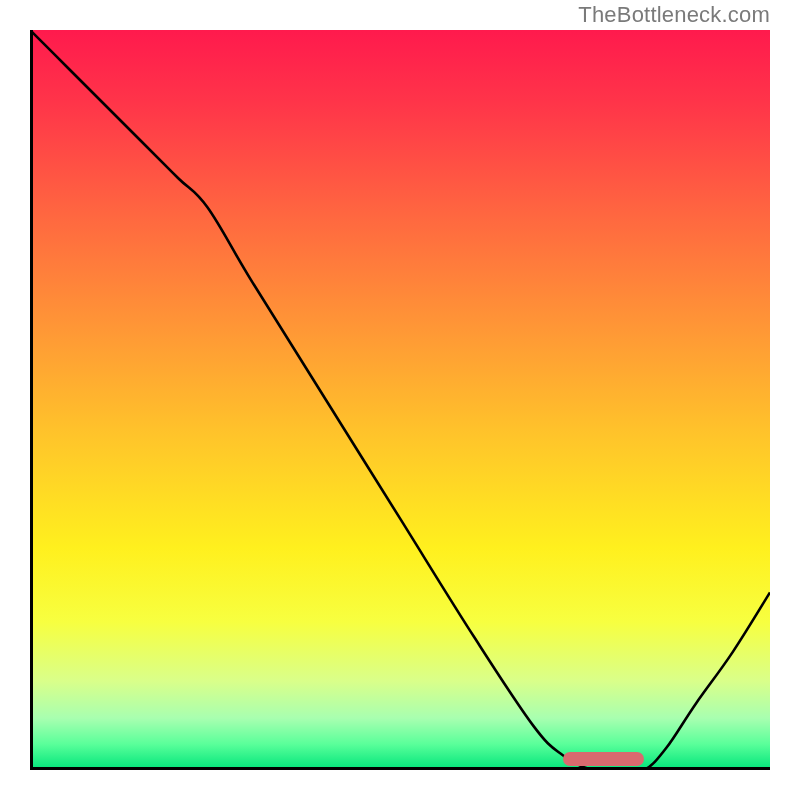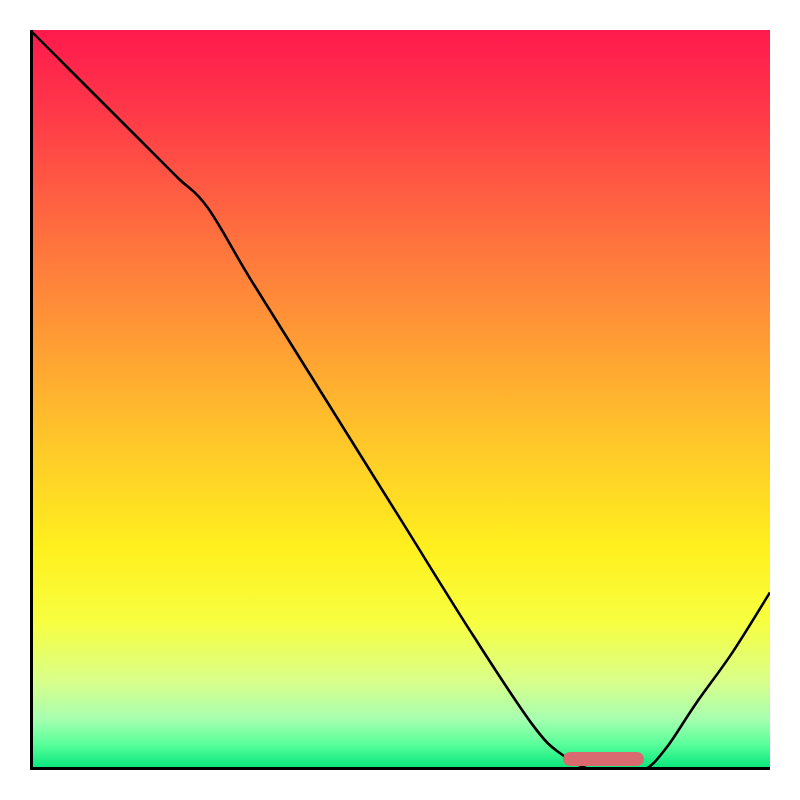--- a/index.html
+++ b/index.html
@@ -61,20 +61,21 @@
     height: 14px;
     border-radius: 7px;
     background: #d96a6f;
   }
 </style>
 </head>
 <body>
 
 <div class="chart-container">
 
+  <div class="watermark">TheBottleneck.com</div>
 
   <div class="plot-area">
 
     <svg class="gradient-bg" viewBox="0 0 740 740" preserveAspectRatio="none">
       <defs>
         <linearGradient id="heat" x1="0" y1="0" x2="0" y2="1">
             <stop offset="0.0%" stop-color="#ff1a4d"></stop>
             <stop offset="10.0%" stop-color="#ff3549"></stop>
             <stop offset="25.0%" stop-color="#ff6740"></stop>
             <stop offset="40.0%" stop-color="#ff9636"></stop>

